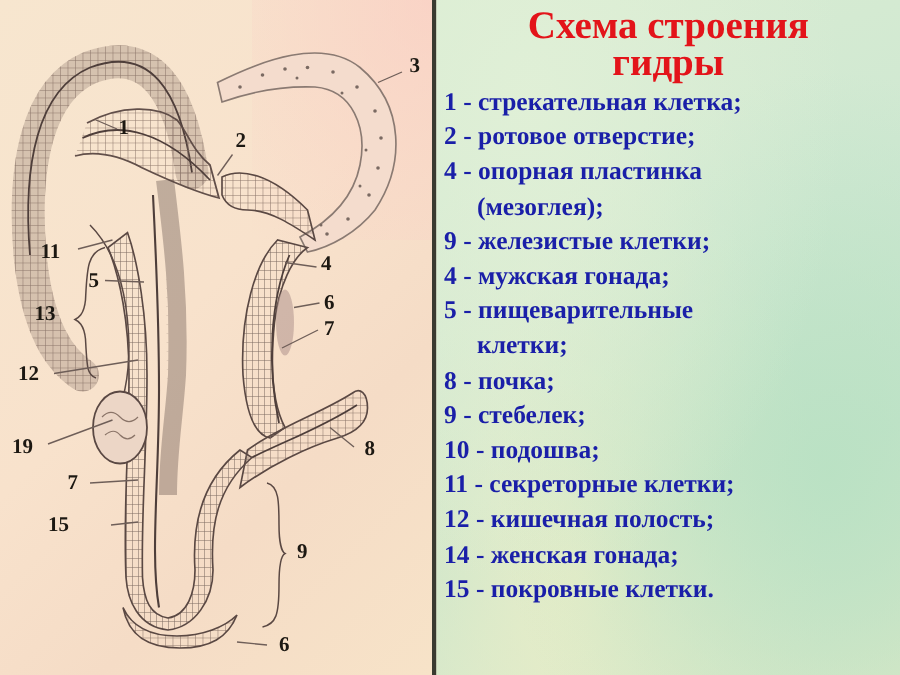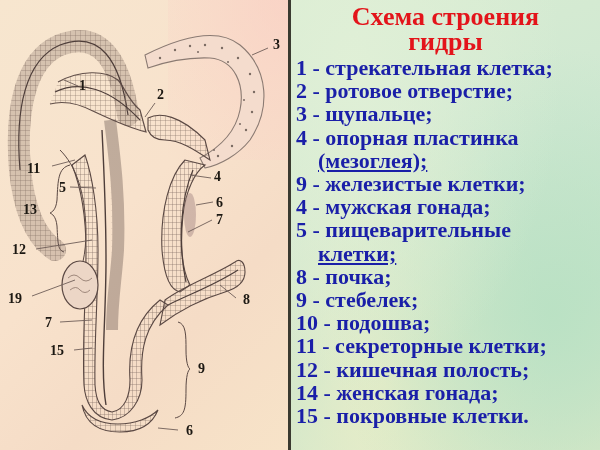--- a/index.html
+++ b/index.html
@@ -29,24 +29,24 @@
         linear-gradient(160deg, #d9ecd2 0%, #cfe8d2 40%, #c6e4cc 70%, #dde9c8 100%);
     }
     .title {
       position: absolute; left: 0; top: 4px; width: 309px; text-align: center;
       font-family: "Liberation Serif", "DejaVu Serif", serif;
       font-weight: bold; color: #e3141a; font-size: 26px; line-height: 25px;
     }
     .legend {
       position: absolute; left: 5px; top: 56px; margin: 0; padding: 0; list-style: none;
       font-family: "Liberation Serif", "DejaVu Serif", serif;
-      font-weight: bold; color: #1a1fa8; font-size: 22px; line-height: 23.2px;
+      font-weight: bold; color: #1a1fa8; font-size: 17px; line-height: 23.2px;
     }
     .legend li { white-space: nowrap; }
-    .legend .cont { padding-left: 22px; text-decoration: underline; }
+    .legend .cont { padding-left: 22px; }
     .diagram-svg { position: absolute; left: 0; top: 0; }
     .lbl {
       position: absolute; font-family: "Liberation Serif", "DejaVu Serif", serif;
       font-weight: bold; font-size: 14px; color: #1c1812; line-height: 14px;
     }
   </style>
 </head>
 <body>
 
 <div class="left-panel">
@@ -160,35 +160,34 @@
   <span class="lbl" style="left:216px;top:196px">6</span>
   <span class="lbl" style="left:216px;top:213px">7</span>
   <span class="lbl" style="left:243px;top:293px">8</span>
   <span class="lbl" style="left:198px;top:362px">9</span>
   <span class="lbl" style="left:186px;top:424px">6</span>
   <span class="lbl" style="left:27px;top:162px">11</span>
   <span class="lbl" style="left:12px;top:243px">12</span>
   <span class="lbl" style="left:23px;top:203px">13</span>
   <span class="lbl" style="left:8px;top:292px">19</span>
   <span class="lbl" style="left:45px;top:316px">7</span>
-  <span class="lbl" style="left:50px;top:344px">15</span>
+  <span class="lbl" style="left:32px;top:344px">15</span>
 </div>
 
 <div class="divider"></div>
 
 <div class="right-panel">
   <div class="title">
     <div>Схема строения</div>
     <div>гидры</div>
   </div>
 
   <ul class="legend">
     <li>1 - стрекательная клетка;</li>
     <li>2 - ротовое отверстие;</li>
-    <li>3 - щупальце;</li>
     <li>4 - опорная пластинка</li>
     <li class="cont">(мезоглея);</li>
     <li>9 - железистые клетки;</li>
     <li>4 - мужская гонада;</li>
     <li>5 - пищеварительные</li>
     <li class="cont">клетки;</li>
     <li>8 - почка;</li>
     <li>9 - стебелек;</li>
     <li>10 - подошва;</li>
     <li>11 - секреторные клетки;</li>

